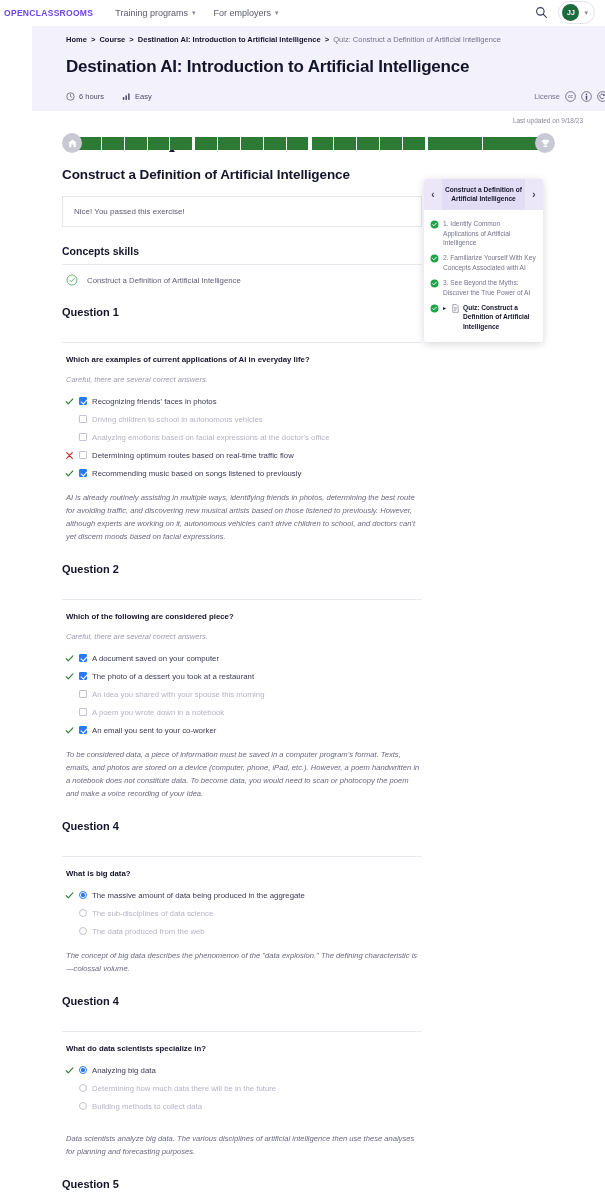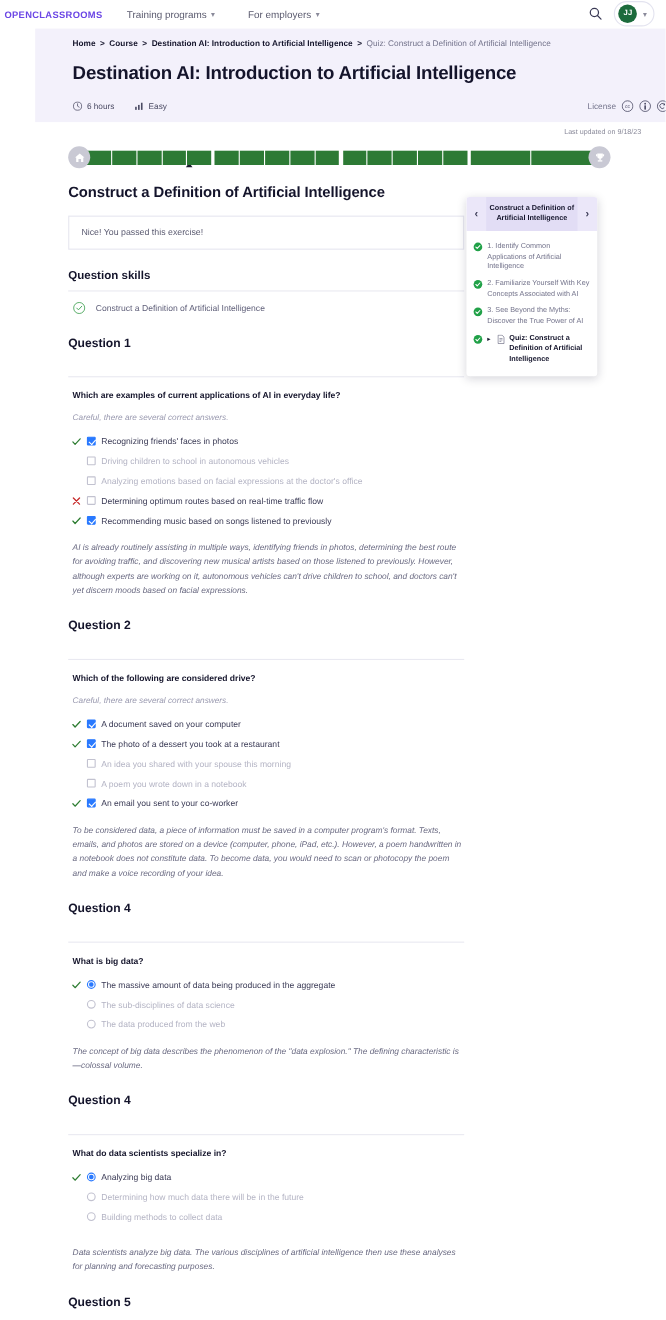--- a/index.html
+++ b/index.html
@@ -22,21 +22,21 @@
     border-bottom: 1px solid #ffffff;
   }
   .logo {
     color: #6B46E5;
     font-weight: bold;
     font-size: 8.5px;
     letter-spacing: .3px;
     margin-left: -4px;
     white-space: nowrap;
   }
-  .nav-links { display:flex; align-items:center; gap:30px; margin-left: 22px; }
+  .nav-links { display:flex; align-items:center; gap:18px; margin-left: 22px; }
   .nav-item {
     font-size: 9px;
     color: #5a5a6e;
     display: flex;
     align-items: center;
     gap: 4px;
     white-space: nowrap;
   }
   .caret { font-size: 7px; color:#8a8a9a; }
   .nav-right { margin-left:auto; display:flex; align-items:center; gap:10px; }
@@ -373,21 +373,21 @@
     <div class="pg-marker"></div>
   </div>
 
   <div class="main">
     <div class="ex-title">Construct a Definition of Artificial Intelligence</div>
 
     <div class="pass-box">
       <span>Nice! You passed this exercise!</span>
     </div>
 
-    <div class="section-h">Question skills</div>
+    <div class="section-h">Concepts skills</div>
     <div class="skill-row">
       <svg class="skill-ic" viewBox="0 0 16 16">
         <circle cx="8" cy="8" r="6.7" fill="none" stroke="#4DA85E" stroke-width="1.1"></circle>
         <path d="M5 8.1l2.1 2.1 4-4.3" fill="none" stroke="#4DA85E" stroke-width="1.2" stroke-linecap="round" stroke-linejoin="round"></path>
       </svg>
       <span>Construct a Definition of Artificial Intelligence</span>
     </div>
 
     <div class="q-block">
       <div class="q-head">Question 1</div>
@@ -430,21 +430,21 @@
             </span>
           <span class="box checked"></span>
           <span class="opt-label">Recommending music based on songs listened to previously</span>
         </div>
       </div>
       <div class="explain">AI is already routinely assisting in multiple ways, identifying friends in photos, determining the best route for avoiding traffic, and discovering new musical artists based on those listened to previously. However, although experts are working on it, autonomous vehicles can't drive children to school, and doctors can't yet discern moods based on facial expressions.</div>
     </div>
 
     <div class="q-block">
       <div class="q-head">Question 2</div>
-      <div class="q-prompt">Which of the following are considered drive?</div>
+      <div class="q-prompt">Which of the following are considered piece?</div>
       <div class="q-hint">Careful, there are several correct answers.</div>
       <div class="opts">
         <div class="opt">
           <span class="mark">
               <svg width="9" height="9" viewBox="0 0 16 16">
                 <path d="M2.2 8.3l3.6 4L14 3.4" fill="none" stroke="#2E7D32" stroke-width="2" stroke-linecap="round" stroke-linejoin="round"></path>
               </svg>
             </span>
           <span class="box checked"></span>
           <span class="opt-label">A document saved on your computer</span>

